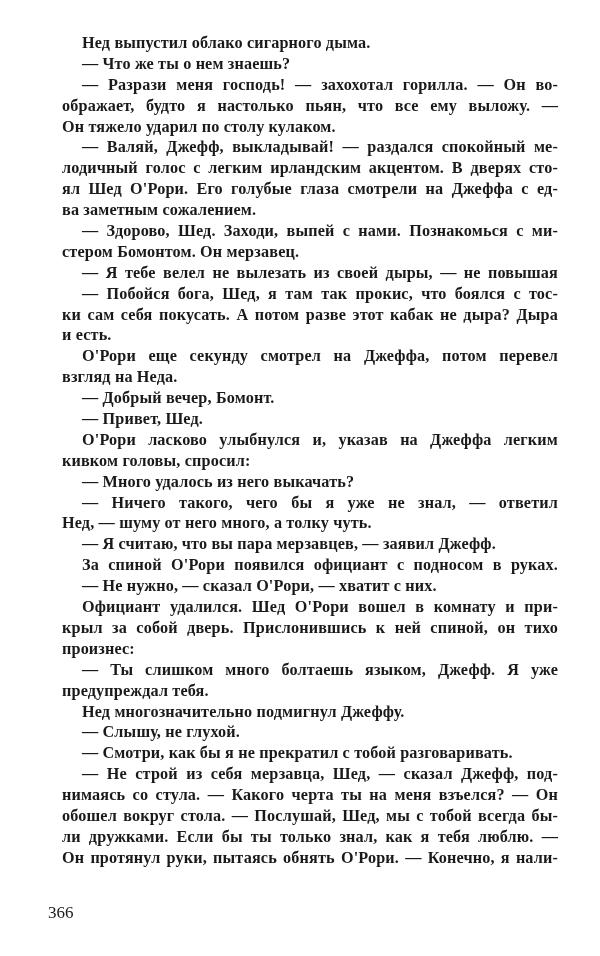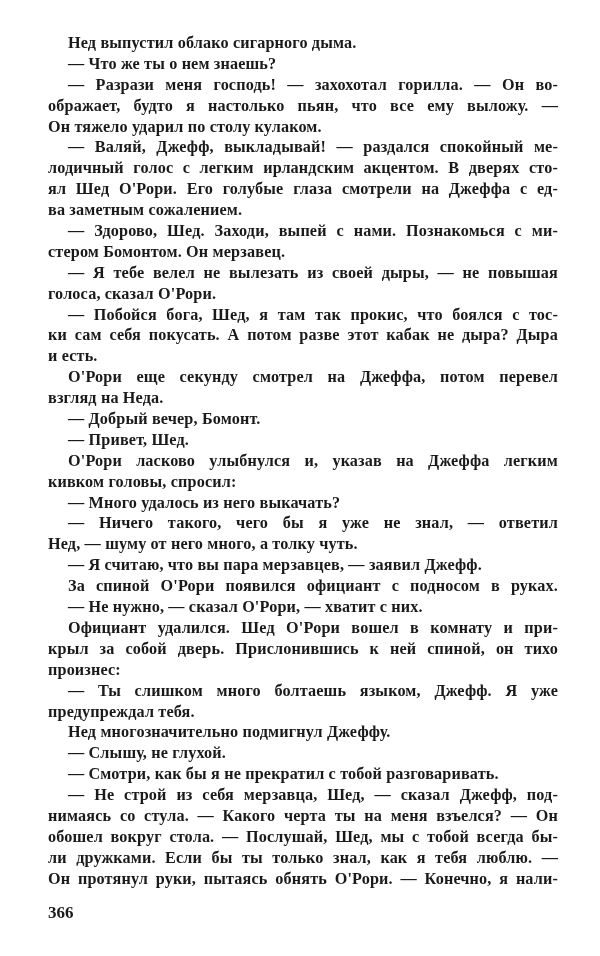--- a/index.html
+++ b/index.html
@@ -13,50 +13,50 @@
     font-size: 16.2px;
     line-height: 20.9px;
     color: #1a1a1a;
     font-weight: bold;
     letter-spacing: 0.15px;
   }
   .line {
     display: block;
     white-space: nowrap;
     height: 20.9px;
+    margin-left: 14px;
   }
   .line.j { text-align: justify; text-align-last: justify; }
   .line.ind { padding-left: 20px; }
   .page-number {
     position: absolute;
     left: 48px;
     top: 903px;
     font-family: "Liberation Serif", "DejaVu Serif", serif;
     font-size: 17px;
-    font-weight: bold;
+    font-weight: normal;
     color: #1a1a1a;
   }
 </style>
 </head>
 <body>
 
 <div class="page" id="page-body">
     <span class="line ind">Нед выпустил облако сигарного дыма.</span>
     <span class="line ind">— Что же ты о нем знаешь?</span>
     <span class="line ind j">— Разрази меня господь! — захохотал горилла. — Он во-</span>
     <span class="line j">ображает, будто я настолько пьян, что все ему выложу. —</span>
     <span class="line">Он тяжело ударил по столу кулаком.</span>
     <span class="line ind j">— Валяй, Джефф, выкладывай! — раздался спокойный ме-</span>
     <span class="line j">лодичный голос с легким ирландским акцентом. В дверях сто-</span>
     <span class="line j">ял Шед О'Рори. Его голубые глаза смотрели на Джеффа с ед-</span>
     <span class="line">ва заметным сожалением.</span>
     <span class="line ind j">— Здорово, Шед. Заходи, выпей с нами. Познакомься с ми-</span>
     <span class="line">стером Бомонтом. Он мерзавец.</span>
     <span class="line ind j">— Я тебе велел не вылезать из своей дыры, — не повышая</span>
-    <span class="line">голоса, сказал О'Рори.</span>
     <span class="line ind j">— Побойся бога, Шед, я там так прокис, что боялся с тос-</span>
     <span class="line j">ки сам себя покусать. А потом разве этот кабак не дыра? Дыра</span>
     <span class="line">и есть.</span>
     <span class="line ind j">О'Рори еще секунду смотрел на Джеффа, потом перевел</span>
     <span class="line">взгляд на Неда.</span>
     <span class="line ind">— Добрый вечер, Бомонт.</span>
     <span class="line ind">— Привет, Шед.</span>
     <span class="line ind j">О'Рори ласково улыбнулся и, указав на Джеффа легким</span>
     <span class="line">кивком головы, спросил:</span>
     <span class="line ind">— Много удалось из него выкачать?</span>

